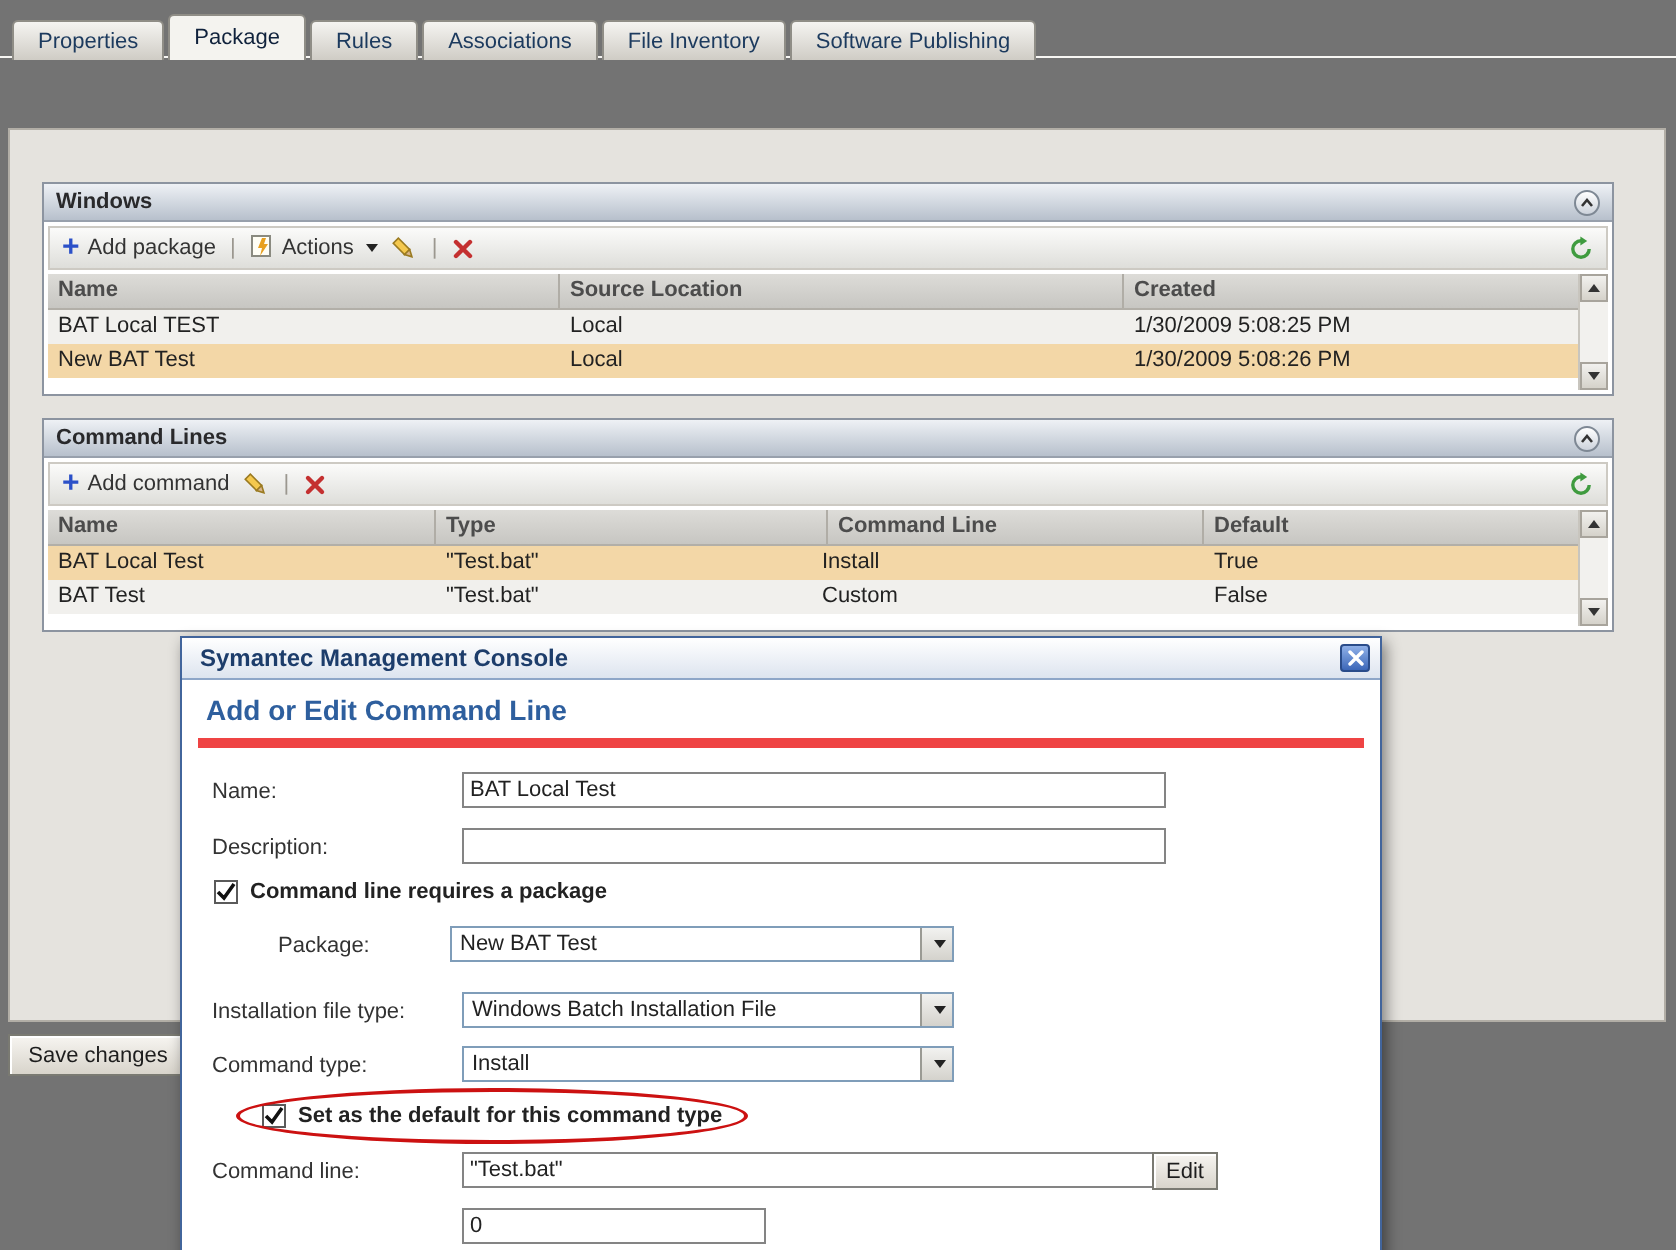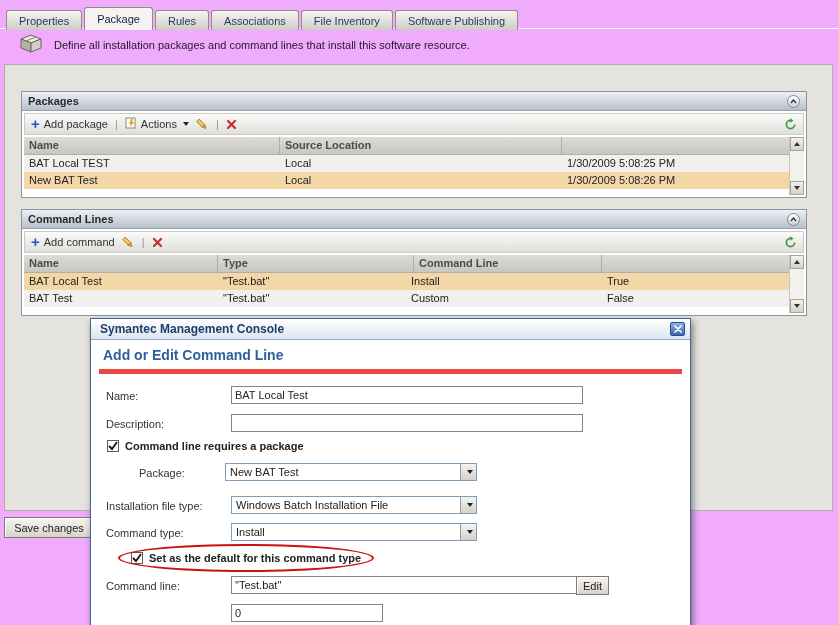--- a/index.html
+++ b/index.html
@@ -1,18 +1,18 @@
 <!DOCTYPE html>
 <html><head>
 <meta charset="utf-8">
 <style>
   * { box-sizing: border-box; margin: 0; padding: 0; }
   html,body { width:838px; height:625px; }
   body { font-family:"Liberation Sans", sans-serif; font-size:11px; color:#222; }
-  .page { position:relative; width:838px; height:625px; background:#f0abfc; overflow:hidden; }
+  .page { position:relative; width:838px; height:625px; background:#737373; overflow:hidden; }
 
   
   .tabs { position:absolute; top:7px; left:6px; display:flex; gap:2px; align-items:flex-end; z-index:3; }
   .tab { height:20px; padding:0 12px; display:flex; align-items:center;
          background:linear-gradient(#f5f4f1,#cfccc5); border:1px solid #8f8d86; border-bottom:none;
          border-radius:3px 3px 0 0; color:#1c3a5e; cursor:default; white-space:nowrap; }
   .tab.active { background:#f4f3ef; height:23px; color:#10223c; position:relative; z-index:4; }
   .tabs-underline { position:absolute; top:28px; left:0; width:838px; height:1px; background:#f7f6f3; z-index:2; }
 
   
@@ -106,37 +106,26 @@
       </div>
     <div class="tab">
         <span>File Inventory</span>
       </div>
     <div class="tab">
         <span>Software Publishing</span>
       </div>
   </div>
   <div class="tabs-underline"></div>
 
-  <div class="desc-row">
-    <span>
-      <svg width="26" height="21" viewBox="0 0 26 21">
-        <polygon points="3,6 13,2 23,6 13,10" fill="#ece8de" stroke="#6b675f"></polygon>
-        <polygon points="3,6 13,10 13,19 3,15" fill="#b5b1a7" stroke="#6b675f"></polygon>
-        <polygon points="23,6 13,10 13,19 23,15" fill="#d2cec4" stroke="#6b675f"></polygon>
-        <line x1="8" y1="8" x2="18" y2="4" stroke="#8a867e"></line>
-      </svg>
-    </span>
-    <span class="desc-text">Define all installation packages and command lines that install this software resource.</span>
-  </div>
 
   <div class="content-box">
 
     <div class="panel" style="top:26px;">
       <div class="panel-header">
-        <span>Packages</span>
+        <span>Windows</span>
         <span class="collapse-btn">
           <svg width="7" height="5">
               <polyline points="1,4 3.5,1 6,4" fill="none" stroke="#333" stroke-width="1.3"></polyline>
             </svg>
         </span>
       </div>
       <div class="panel-inner">
         <div class="toolbar">
           <span class="tb-item">
             <span class="plus">+</span>
@@ -172,20 +161,21 @@
                 <path d="M10.6,6.5 A4.1,4.1 0 1 1 6.5,2.4" fill="none" stroke="#3f9b3f" stroke-width="1.7"></path>
                 <polygon points="6.2,0.2 6.2,4.8 9.6,2.5" fill="#3f9b3f"></polygon>
               </svg>
           </span>
         </div>
         <div class="tbl">
           <div class="tbl-main">
             <div class="tbl-headrow">
               <div class="th" style="width:256px">Name</div>
               <div class="th" style="width:282px">Source Location</div>
+              <div class="th th-last">Created</div>
             </div>
             <div class="tr row-light">
               <div class="td" style="width:256px">BAT Local TEST</div>
               <div class="td" style="width:282px">Local</div>
               <div class="td td-last">1/30/2009 5:08:25 PM</div>
             </div>
             <div class="tr row-sel">
               <div class="td" style="width:256px">New BAT Test</div>
               <div class="td" style="width:282px">Local</div>
               <div class="td td-last">1/30/2009 5:08:26 PM</div>
@@ -239,20 +229,21 @@
                 <polygon points="6.2,0.2 6.2,4.8 9.6,2.5" fill="#3f9b3f"></polygon>
               </svg>
           </span>
         </div>
         <div class="tbl">
           <div class="tbl-main">
             <div class="tbl-headrow">
               <div class="th" style="width:194px">Name</div>
               <div class="th" style="width:196px">Type</div>
               <div class="th" style="width:188px">Command Line</div>
+              <div class="th th-last">Default</div>
             </div>
             <div class="tr row-sel">
               <div class="td" style="width:194px">BAT Local Test</div>
               <div class="td" style="width:188px">"Test.bat"</div>
               <div class="td" style="width:196px">Install</div>
               <div class="td td-last">True</div>
             </div>
             <div class="tr row-light">
               <div class="td" style="width:194px">BAT Test</div>
               <div class="td" style="width:188px">"Test.bat"</div>

